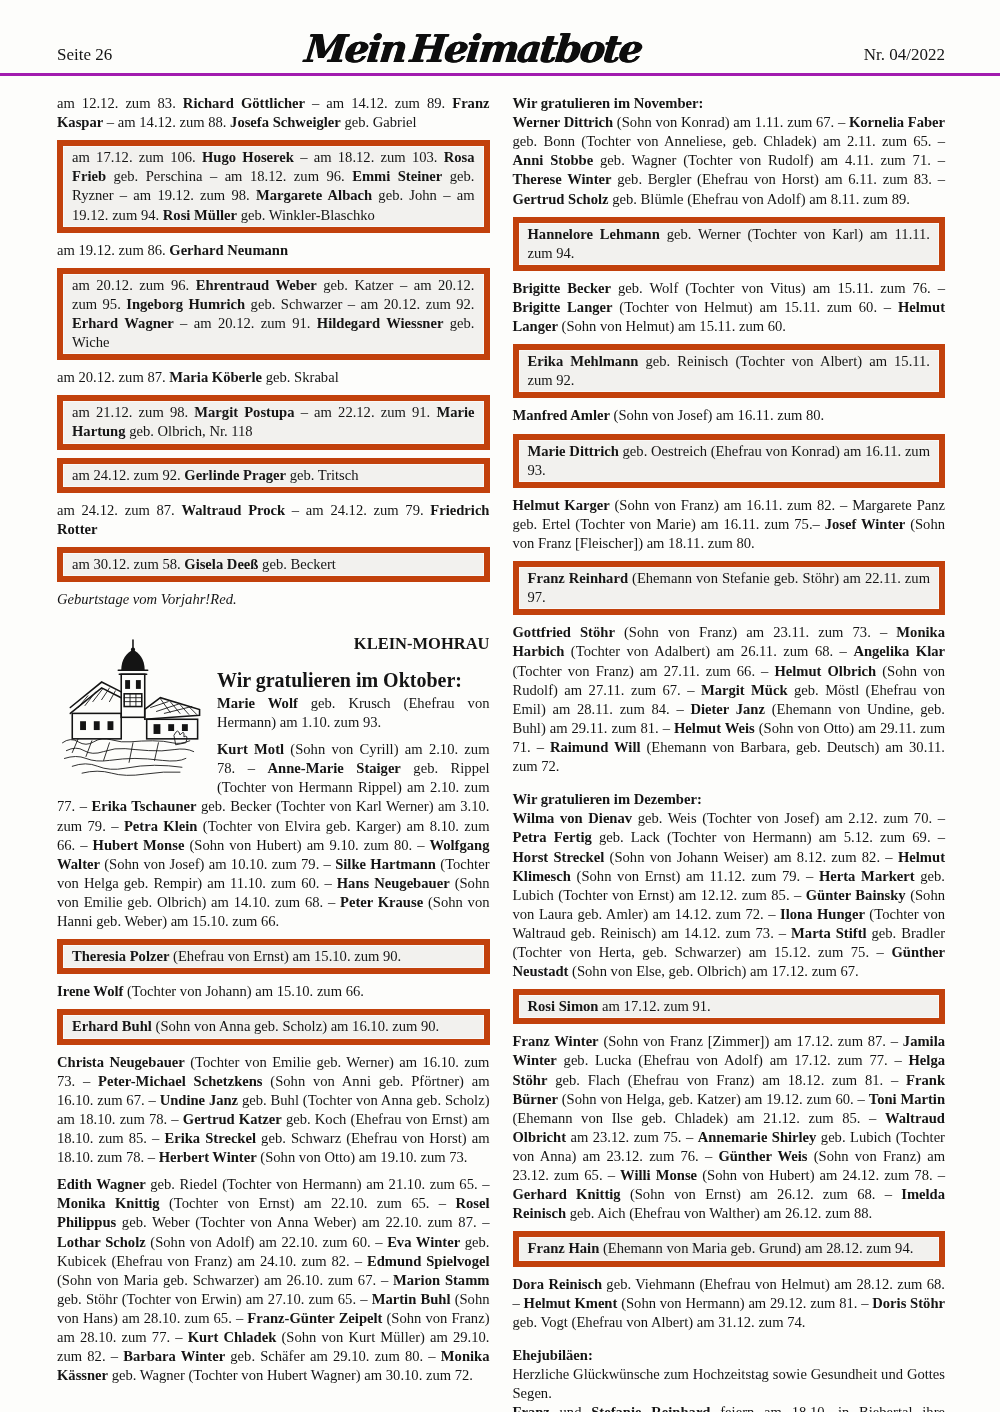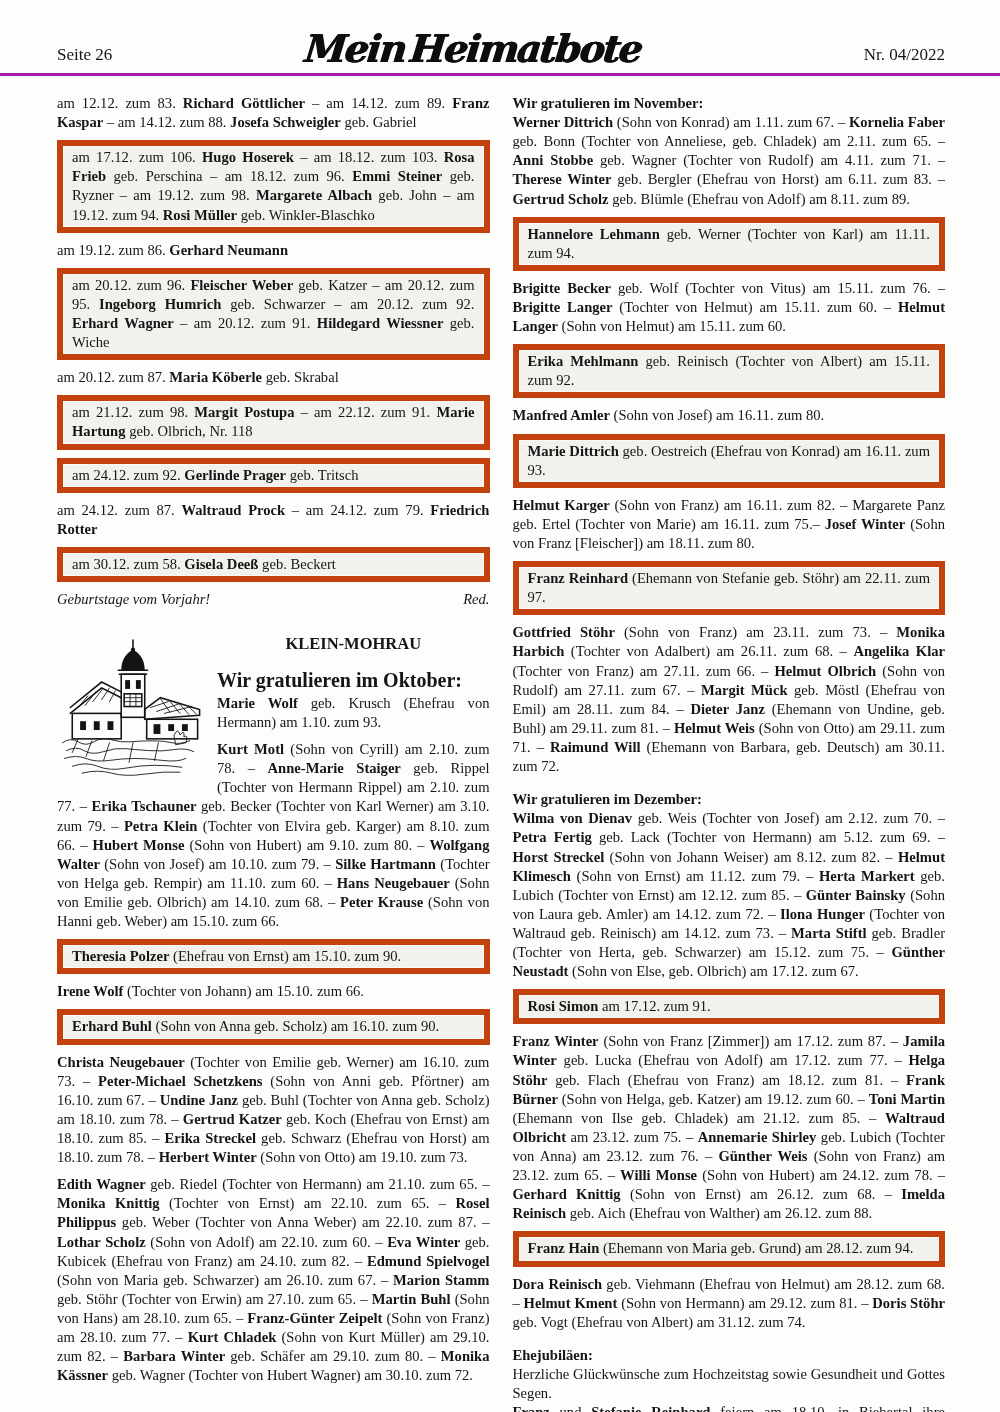--- a/index.html
+++ b/index.html
@@ -27,27 +27,27 @@
   .columns{display:flex;gap:23px;padding:18px 55px 0 57px;}
   .col{flex:1 1 0;min-width:0;text-align:justify;hyphens:auto;}
   .blk-p{margin:0 0 8px;}
   .blk-h{font-weight:bold;margin:14px 0 0;text-align:left;}
   .blk-h:first-child{margin-top:0;}
   .blk-box{
     margin:0 0 8px;padding:2px 9px;border:6px solid #c2410c;
     background:#f2f1ee;box-shadow:inset 0 0 0 1px rgba(255,255,255,.5);
   }
   .blk-split{
-    display:flex;justify-content:space-between;font-style:italic;
+    display:flex;justify-content:flex-start;font-style:italic;
     margin:0 0 24px;text-align:left;
   }
   b{font-weight:bold;}
   
   .km-figure{float:left;width:150px;height:142px;margin:4px 10px 4px 0;}
-  .km-title{font-weight:bold;font-size:16.5px;margin:8px 0 0;text-align:center;}
+  .km-title{font-weight:bold;font-size:16.5px;margin:8px 0 0;text-align:right;}
   .km-sub{font-weight:bold;font-size:20px;margin:12px 0 1px;text-align:left;}
   .church{stroke:#141414;fill:none;stroke-width:1.6;stroke-linecap:round;}
   .church .thin{stroke-width:0.9;}
   .church .fill{fill:#141414;stroke:none;}
 </style>
 </head>
 <body>
 
 <div class="page">
 
@@ -57,21 +57,21 @@
     <span class="issue">Nr. 04/2022</span>
   </div>
 
   <div class="columns">
 
     <div class="col">
       <div id="left-pre">
           <div class="blk-p"><span>am 12.12. zum 83. </span><b>Richard Göttlicher</b><span> – am 14.12. zum 89. </span><b>Franz Kaspar</b><span> – am 14.12. zum 88. </span><b>Josefa Schweigler</b><span> geb. Gabriel</span></div>
           <div class="blk-box"><span>am 17.12. zum 106. </span><b>Hugo Hoserek</b><span> – am 18.12. zum 103. </span><b>Rosa Frieb</b><span> geb. Perschina – am 18.12. zum 96. </span><b>Emmi Steiner</b><span> geb. Ryzner – am 19.12. zum 98. </span><b>Margarete Albach</b><span> geb. John – am 19.12. zum 94. </span><b>Rosi Müller</b><span> geb. Winkler-Blaschko</span></div>
           <div class="blk-p"><span>am 19.12. zum 86. </span><b>Gerhard Neumann</b></div>
-          <div class="blk-box"><span>am 20.12. zum 96. </span><b>Fleischer Weber</b><span> geb. Katzer – am 20.12. zum 95. </span><b>Ingeborg Humrich</b><span> geb. Schwarzer – am 20.12. zum 92. </span><b>Erhard Wagner</b><span> – am 20.12. zum 91. </span><b>Hildegard Wiessner</b><span> geb. Wiche</span></div>
+          <div class="blk-box"><span>am 20.12. zum 96. </span><b>Ehrentraud Weber</b><span> geb. Katzer – am 20.12. zum 95. </span><b>Ingeborg Humrich</b><span> geb. Schwarzer – am 20.12. zum 92. </span><b>Erhard Wagner</b><span> – am 20.12. zum 91. </span><b>Hildegard Wiessner</b><span> geb. Wiche</span></div>
           <div class="blk-p"><span>am 20.12. zum 87. </span><b>Maria Köberle</b><span> geb. Skrabal</span></div>
           <div class="blk-box"><span>am 21.12. zum 98. </span><b>Margit Postupa</b><span> – am 22.12. zum 91. </span><b>Marie Hartung</b><span> geb. Olbrich, Nr. 118</span></div>
           <div class="blk-box"><span>am 24.12. zum 92. </span><b>Gerlinde Prager</b><span> geb. Tritsch</span></div>
           <div class="blk-p"><span>am 24.12. zum 87. </span><b>Waltraud Prock</b><span> – am 24.12. zum 79. </span><b>Friedrich Rotter</b></div>
           <div class="blk-box"><span>am 30.12. zum 58. </span><b>Gisela Deeß</b><span> geb. Beckert</span></div>
           <div class="blk-split">
             <span>Geburtstage vom Vorjahr!</span>
             <span>Red.</span>
           </div>
         </div>

